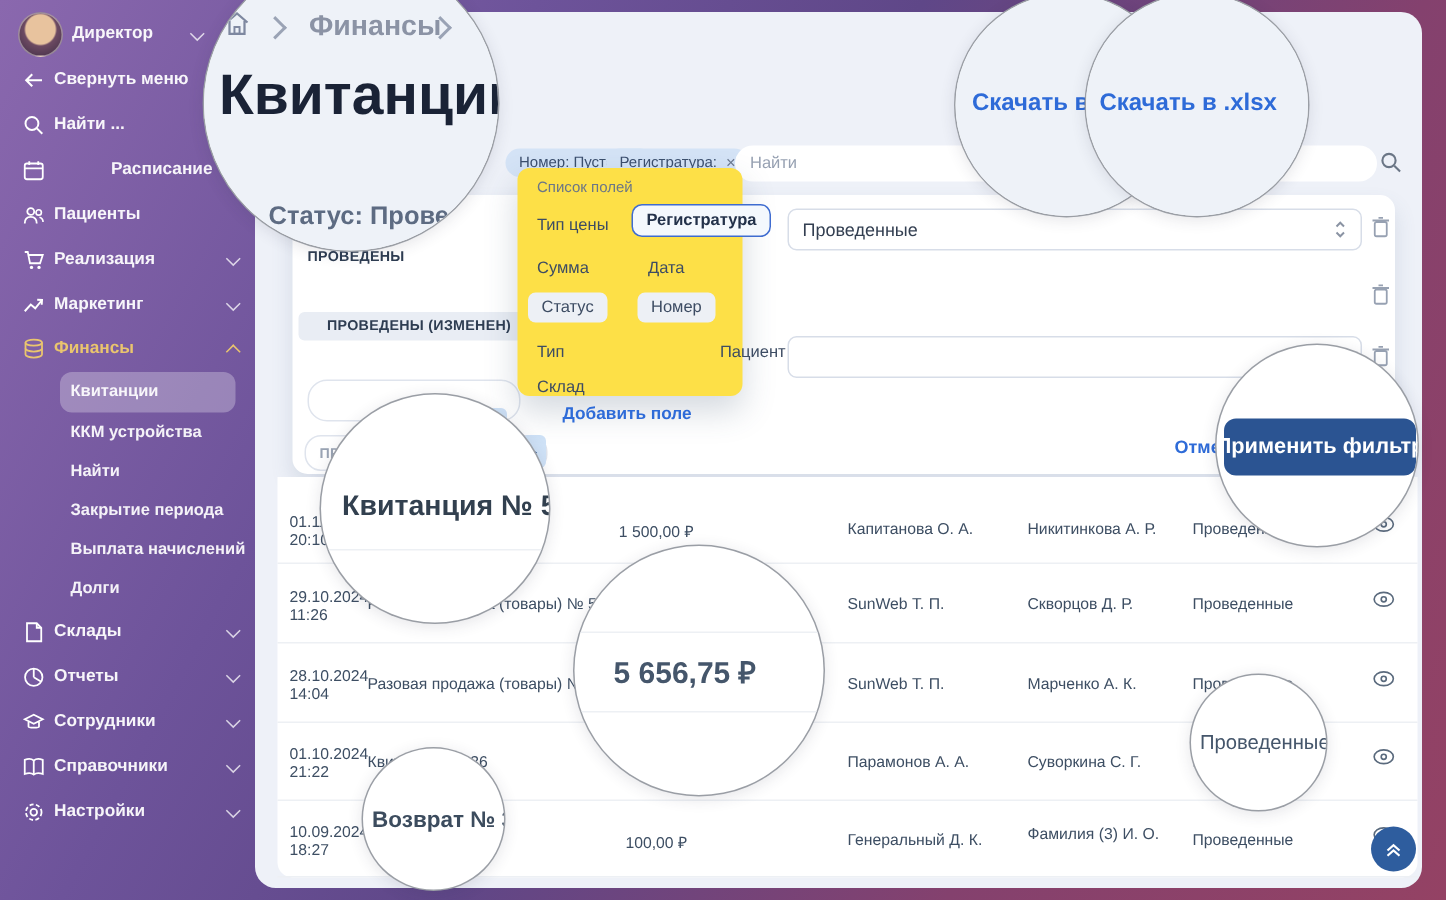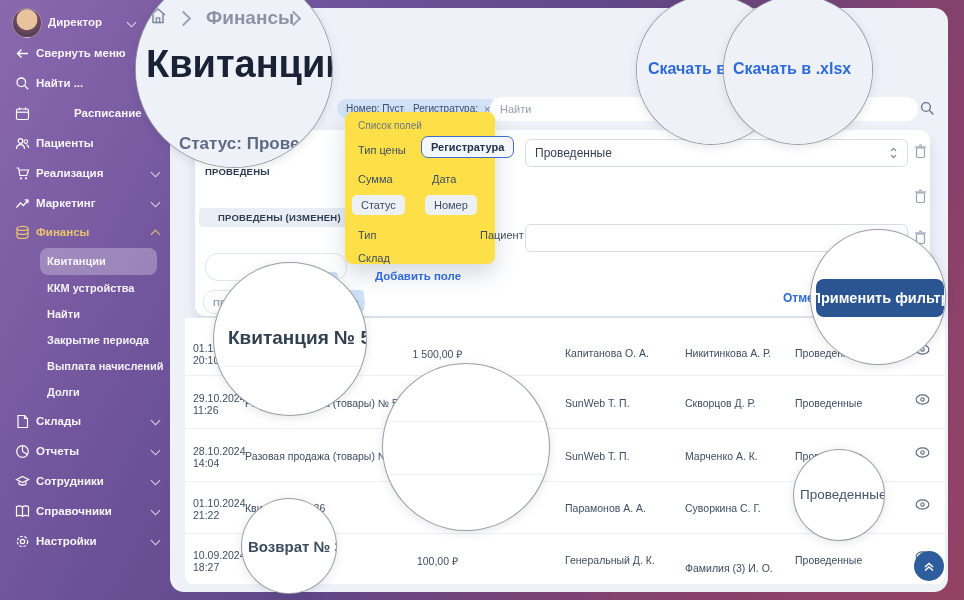--- a/index.html
+++ b/index.html
@@ -169,21 +169,21 @@
           <ellipse cx="7.5" cy="5.5" rx="6.4" ry="4.6" fill="none" stroke="#5a6a7d" stroke-width="1.1"></ellipse>
           <circle cx="7.5" cy="5.5" r="1.7" fill="none" stroke="#5a6a7d" stroke-width="1.1"></circle>
         </svg>
       <div class="abs rowline" style="left:0;top:215px;width:760px;"></div>
 
       <div class="abs cell" style="left:8px;top:231px;">10.09.2024</div>
       <div class="abs cell" style="left:8px;top:243px;">18:27</div>
       <div class="abs cell" style="left:60px;top:236px;">Возврат № 34</div>
       <div class="abs cell" style="left:195px;top:236px;width:115px;text-align:center;">100,00 ₽</div>
       <div class="abs cell" style="left:380px;top:236px;">Генеральный Д. К.</div>
-      <div class="abs cell" style="left:500px;top:244px;">Фамилия (3) И. О.</div>
+      <div class="abs cell" style="left:500px;top:232px;">Фамилия (3) И. О.</div>
       <div class="abs cell" style="left:610px;top:236px;">Проведенные</div>
       <svg class="abs eye" style="left:730px;top:233px;" width="15" height="11" viewBox="0 0 15 11">
           <ellipse cx="7.5" cy="5.5" rx="6.4" ry="4.6" fill="none" stroke="#5a6a7d" stroke-width="1.1"></ellipse>
           <circle cx="7.5" cy="5.5" r="1.7" fill="none" stroke="#5a6a7d" stroke-width="1.1"></circle>
         </svg>
       <div class="abs rowline" style="left:0;top:266px;width:760px;"></div>
     </div>
   </div>
 
 
@@ -314,20 +314,21 @@
   </div>
 
   <div class="abs lens" style="left:213px;top:262px;width:152px;height:152px;">
     <div class="abs rowline" style="left:0;top:103px;width:152px;"></div>
     <div class="abs lens-txt" style="left:14px;top:64px;font-size:19px;font-weight:600;color:#32404f;">Квитанция № 53</div>
   </div>
 
   <div class="abs lens" style="left:382px;top:363px;width:166px;height:166px;">
     <div class="abs rowline" style="left:0;top:57px;width:166px;"></div>
     <div class="abs rowline" style="left:0;top:110px;width:166px;"></div>
+    <div class="abs lens-txt" style="left:26px;top:70px;font-size:20px;font-weight:600;color:#45566b;">5 656,75 ₽</div>
   </div>
 
   <div class="abs lens" style="left:793px;top:449px;width:90px;height:90px;">
     <div class="abs lens-txt" style="left:6px;top:37px;font-size:13.5px;color:#45566b;">Проведенные</div>
   </div>
 
   <div class="abs lens" style="left:241px;top:498px;width:94px;height:94px;">
     <div class="abs lens-txt" style="left:6px;top:39px;font-size:15px;font-weight:600;color:#3c4c5e;">Возврат № 34</div>
   </div>
 

